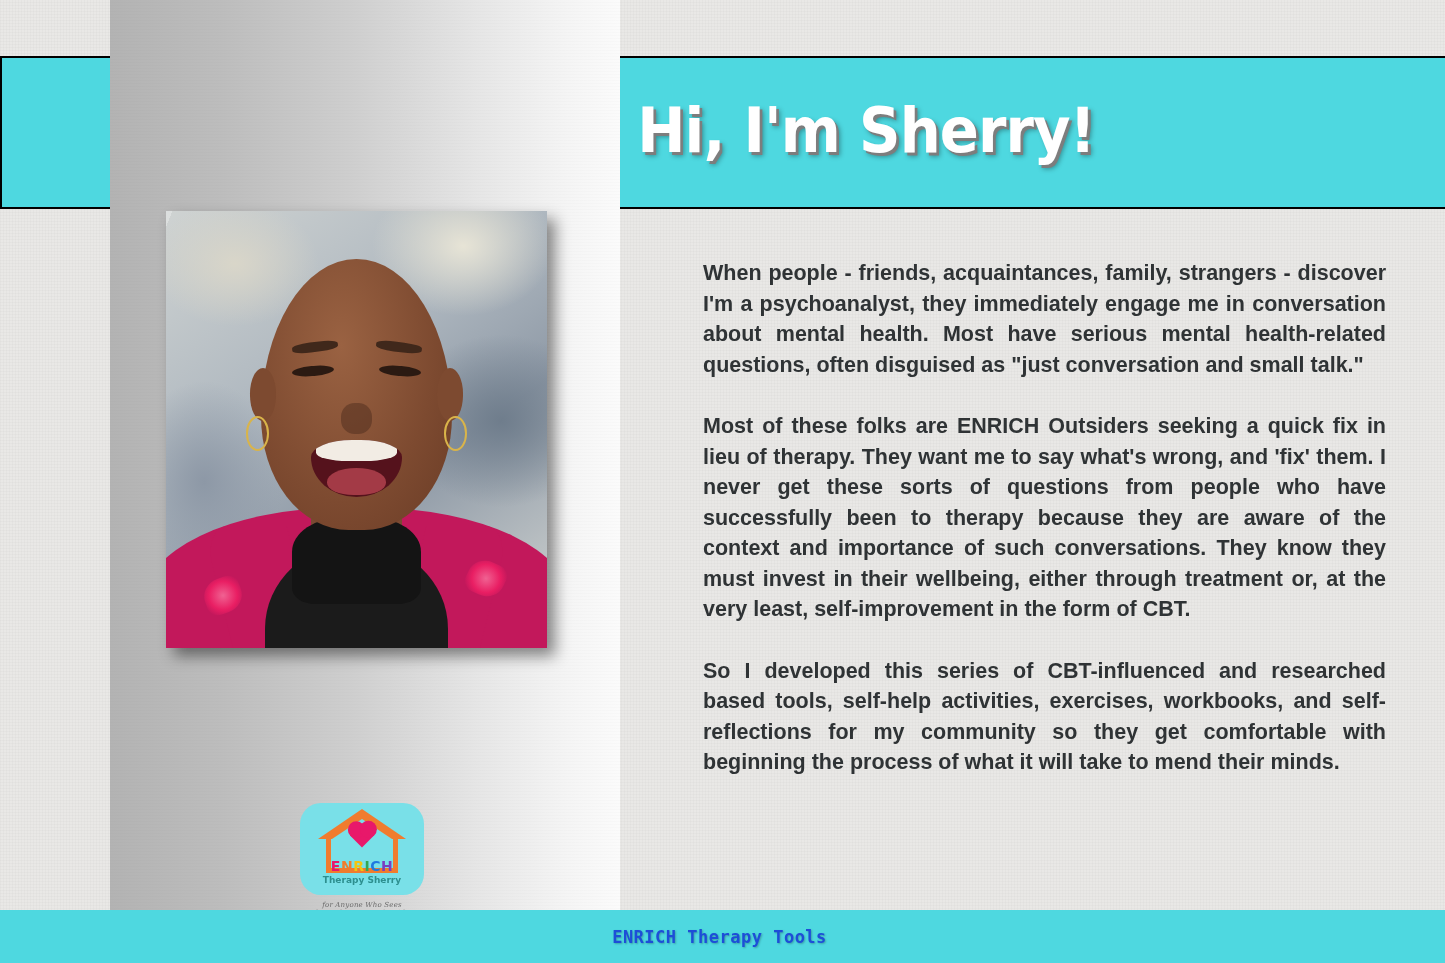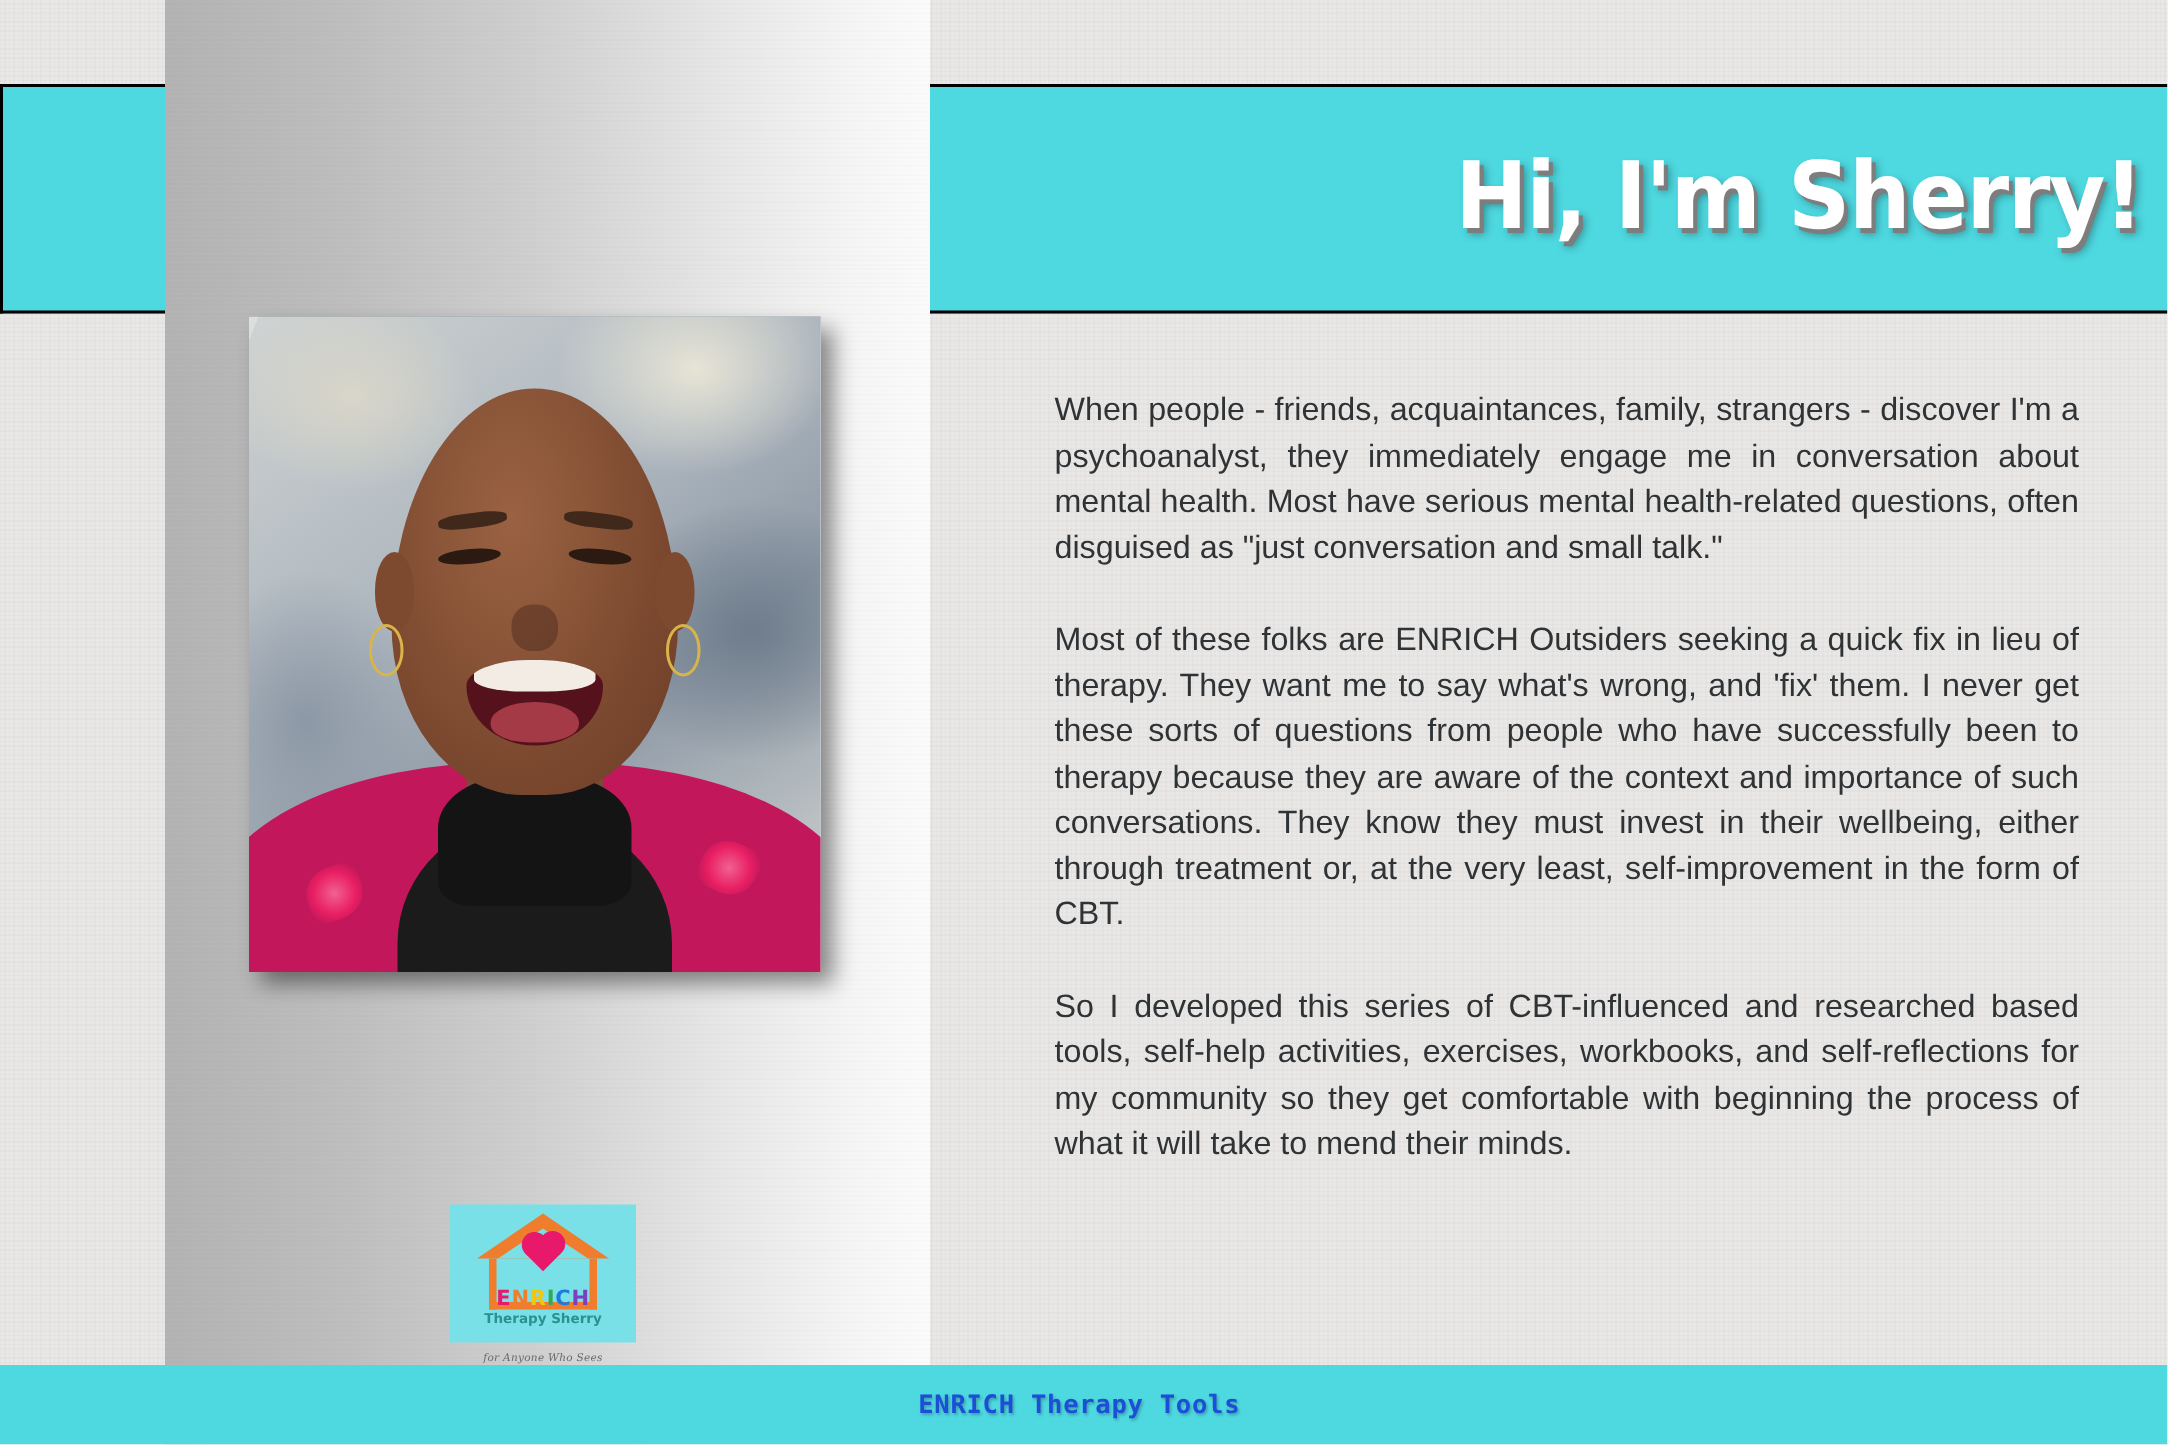--- a/index.html
+++ b/index.html
@@ -59,21 +59,21 @@
     left: 620px;
     top: 56px;
     right: 0;
     height: 153px;
     background: #4ed8e0;
     border-top: 2px solid #000;
     border-bottom: 2px solid #000;
     box-sizing: border-box;
     display: flex;
     align-items: center;
-    justify-content: flex-end;
+    justify-content: flex-start;
   }
   .title {
     font-family: "DejaVu Sans", sans-serif;
     font-weight: bold;
     font-size: 62px;
     letter-spacing: -1px;
     color: #ffffff;
     text-shadow:
       3px 3px 0 #7d7d7d,
       4px 4px 6px rgba(0,0,0,0.35);
@@ -269,20 +269,21 @@
     top: 803px;
     width: 124px;
     text-align: center;
   }
   .logo-card {
     width: 124px;
     height: 92px;
     background: #79e0e8;
     position: relative;
     overflow: hidden;
+    border-radius: 21px;
   }
   .roof {
     position: absolute;
     left: 50%;
     top: 6px;
     transform: translateX(-50%);
     width: 0;
     height: 0;
     border-left: 44px solid transparent;
     border-right: 44px solid transparent;
@@ -374,20 +375,21 @@
     width: 683px;
   }
   .content p {
     margin: 0 0 31px 0;
     font-family: "Liberation Sans", sans-serif;
     font-size: 21.5px;
     line-height: 30.5px;
     color: #2f3335;
     text-align: justify;
     text-justify: inter-word;
+    font-weight: bold;
   }
   .content p:last-child { margin-bottom: 0; }
 
   
   .footer {
     position: absolute;
     left: 0;
     bottom: 0;
     width: 100%;
     height: 53px;

